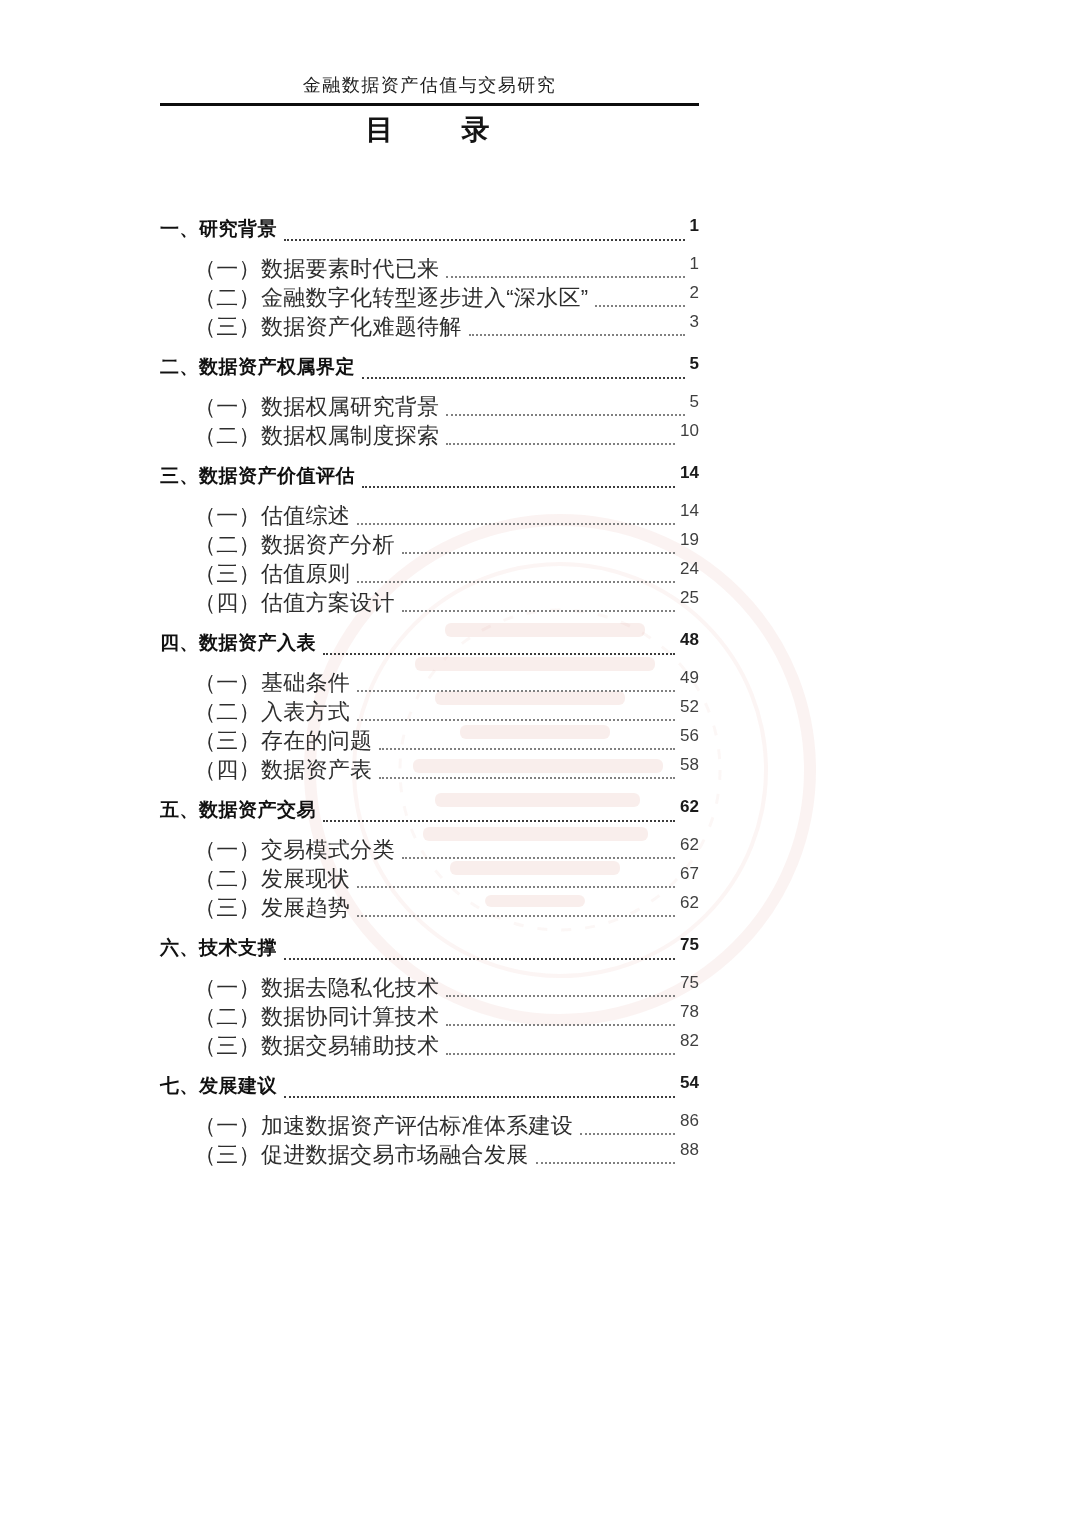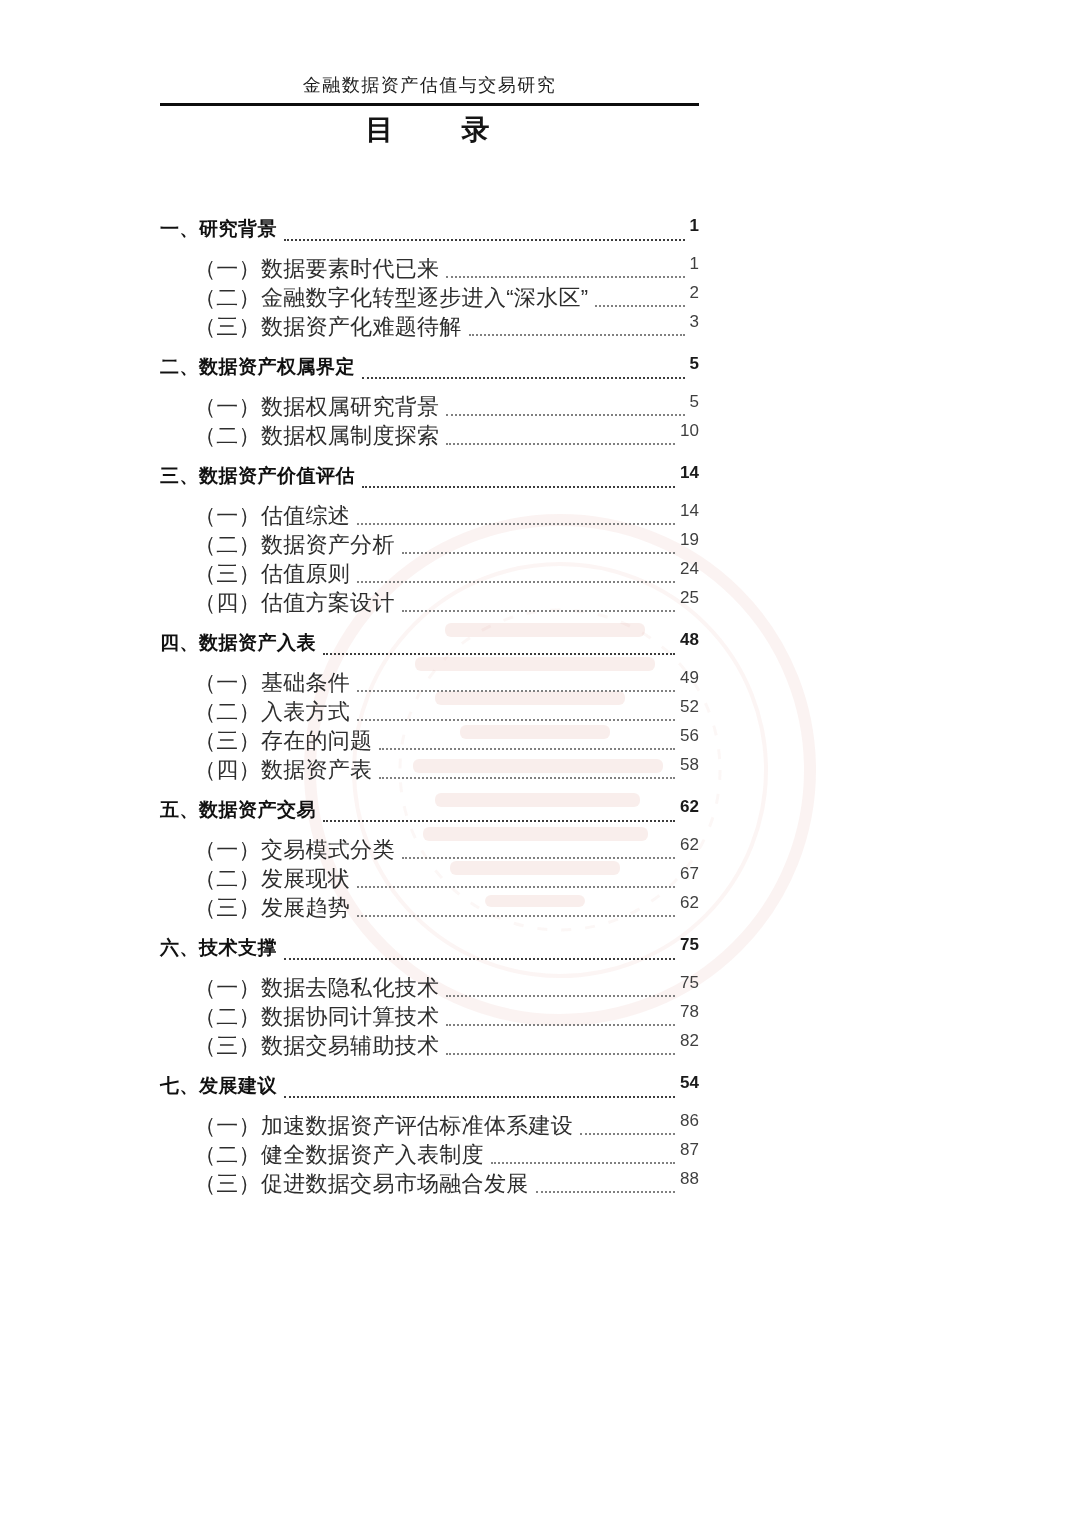--- a/index.html
+++ b/index.html
@@ -217,25 +217,20 @@
           <span class="label">七、发展建议</span>
           <span class="leader"></span>
           <span class="pagenum">54</span>
         </div>
         <div class="row level2">
           <span class="label">（一）加速数据资产评估标准体系建设</span>
           <span class="leader"></span>
           <span class="pagenum">86</span>
         </div>
         <div class="row level2">
-          <span class="label">（二）健全数据资产入表制度</span>
-          <span class="leader"></span>
-          <span class="pagenum">87</span>
-        </div>
-        <div class="row level2">
           <span class="label">（三）促进数据交易市场融合发展</span>
           <span class="leader"></span>
           <span class="pagenum">88</span>
         </div>
       </section>
     </main>
 
 </div>
 
 </body></html>

